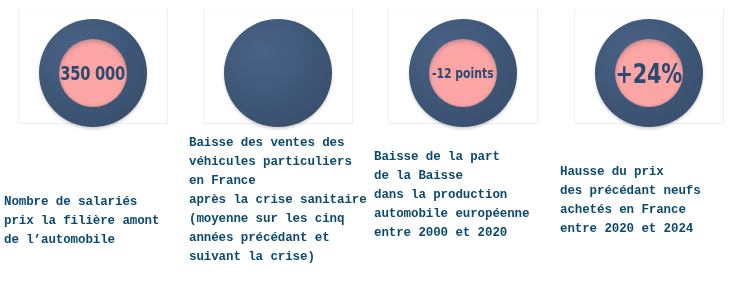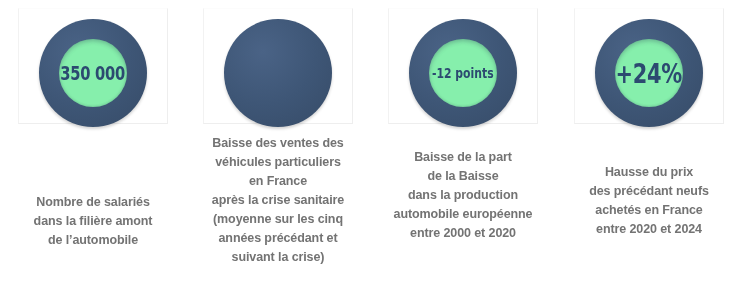--- a/index.html
+++ b/index.html
@@ -66,21 +66,21 @@
     box-shadow: 0 2px 3px rgba(0,0,0,0.18);
   }
 
   .donut-hole {
     position: absolute;
     top: 20px;
     left: 20px;
     right: 20px;
     bottom: 20px;
     border-radius: 50%;
-    background: #86efac;
+    background: #fca5a5;
     box-shadow: inset 0 2px 4px rgba(40,58,80,0.30),
                 inset 0 -1px 2px rgba(40,58,80,0.12);
     display: flex;
     align-items: center;
     justify-content: center;
   }
 
   .donut-value {
     color: #2c4a70;
     font-family: "Liberation Sans Narrow", "DejaVu Sans Condensed", "Liberation Sans", sans-serif;
@@ -94,23 +94,23 @@
 
   .donut-value.size-big   { font-size: 27px; }
   .donut-value.size-mid   { font-size: 19px; }
   .donut-value.size-small { font-size: 14px; letter-spacing: 0px; }
 
   
   .caption {
     position: absolute;
     left: 4px;
     width: 178px;
-    text-align: center;
-    color: #737373;
-    font-family: Liberation Sans, sans-serif;
+    text-align: left;
+    color: #0c4a6e;
+    font-family: Liberation Mono, monospace;
     font-weight: bold;
     font-size: 12.5px;
     line-height: 19px;
     letter-spacing: -0.1px;
   }
 
   .caption .line { display: block; white-space: nowrap; }
 
   .cap-0 { top: 193px; }
   .cap-1 { top: 134px; }
@@ -126,21 +126,21 @@
     <div class="icon-panel">
       <div class="donut-wrap">
         <div class="donut"></div>
         <div class="donut-hole">
           <span class="donut-value size-mid">350 000</span>
         </div>
       </div>
     </div>
     <div class="caption cap-0">
       <span class="line">Nombre de salariés</span>
-      <span class="line">dans la filière amont</span>
+      <span class="line">prix la filière amont</span>
       <span class="line">de l’automobile</span>
     </div>
   </div>
 
   <div class="stat-column col-1">
     <div class="icon-panel">
       <div class="donut-wrap">
         <div class="donut"></div>
       </div>
     </div>

